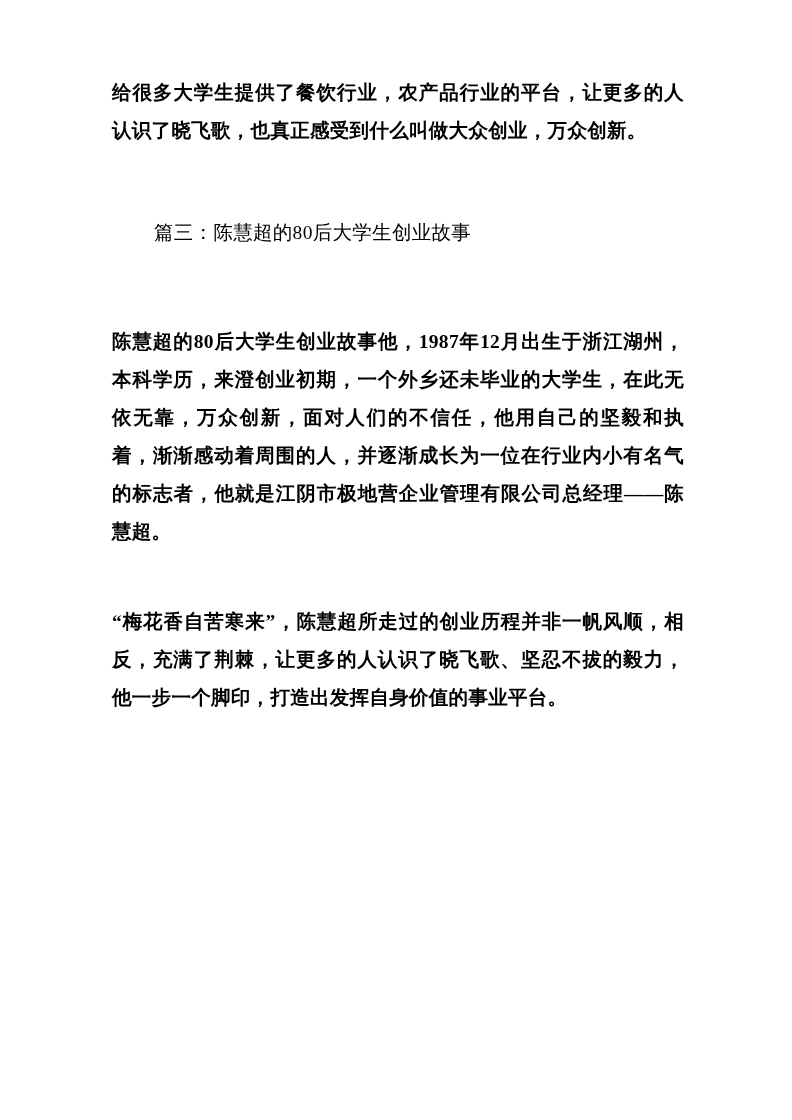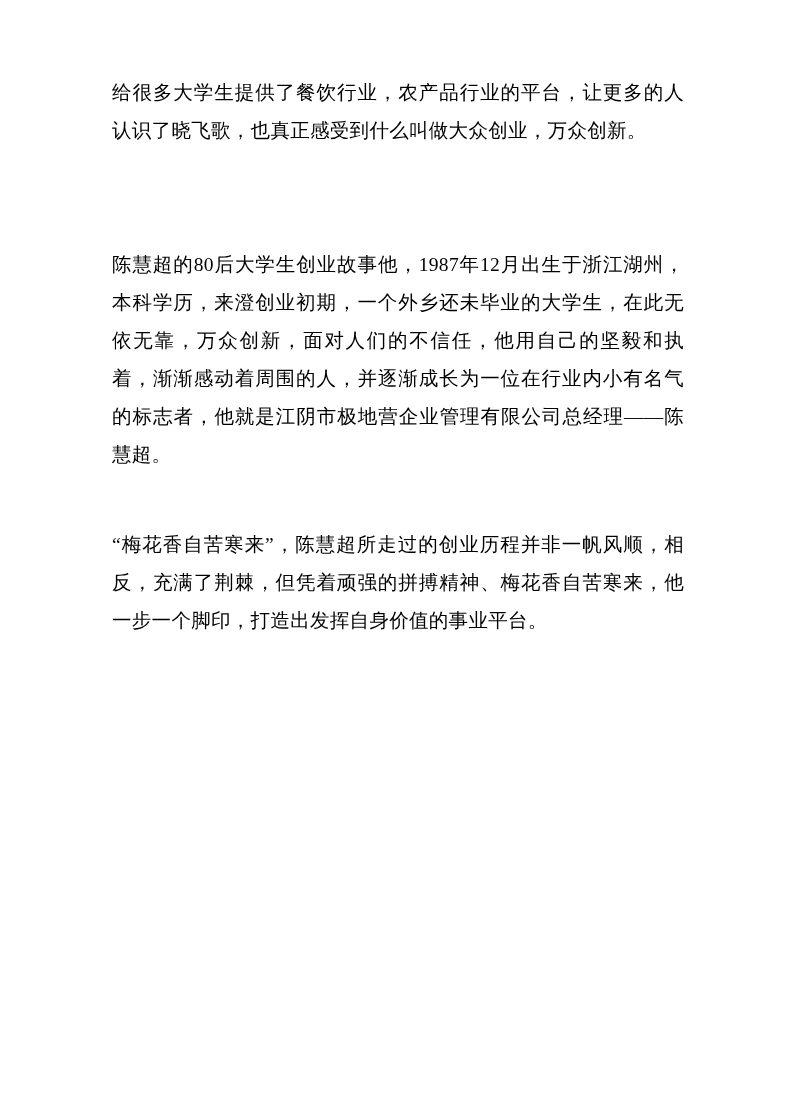--- a/index.html
+++ b/index.html
@@ -25,20 +25,21 @@
   .doc-body {
     font-size: 19.5px;
     line-height: 38px;
     letter-spacing: 0.3px;
     text-align: justify;
     text-justify: inter-ideograph;
   }
   .para {
     margin: 0 0 0 0;
     text-indent: 0;
+    font-weight: bold;
   }
   .spacer-md { height: 44px; }
   .spacer-lg { height: 52px; }
   .heading-line {
     font-size: 19.5px;
     line-height: 38px;
     text-indent: 42px;
     letter-spacing: 0.3px;
   }
   .section-head {
@@ -51,28 +52,29 @@
 </head>
 <body>
 
 <div class="page">
   <div class="doc-body">
 
     <p class="para">给很多大学生提供了餐饮行业，农产品行业的平台，让更多的人认识了晓飞歌，也真正感受到什么叫做大众创业，万众创新。</p>
 
     <div class="spacer-md"></div>
 
+    <p class="heading-line">篇三：陈慧超的80后大学生创业故事</p>
 
     <div class="spacer-lg"></div>
 
     <p class="para">陈慧超的80后大学生创业故事他，1987年12月出生于浙江湖州，本科学历，来澄创业初期，一个外乡还未毕业的大学生，在此无依无靠，万众创新，面对人们的不信任，他用自己的坚毅和执着，渐渐感动着周围的人，并逐渐成长为一位在行业内小有名气的标志者，他就是江阴市极地营企业管理有限公司总经理——陈慧超。</p>
 
     <div class="spacer-lg"></div>
 
-    <p class="para">“梅花香自苦寒来”，陈慧超所走过的创业历程并非一帆风顺，相反，充满了荆棘，但凭着顽强的拼搏精神、梅花香自苦寒来，他一步一个脚印，打造出发挥自身价值的事业平台。</p>
+    <p class="para">“梅花香自苦寒来”，陈慧超所走过的创业历程并非一帆风顺，相反，充满了荆棘，让更多的人认识了晓飞歌、坚忍不拔的毅力，他一步一个脚印，打造出发挥自身价值的事业平台。</p>
 
     <div class="spacer-md"></div>
 
 
     <div class="spacer-lg"></div>
 
 
   </div>
 </div>
 

